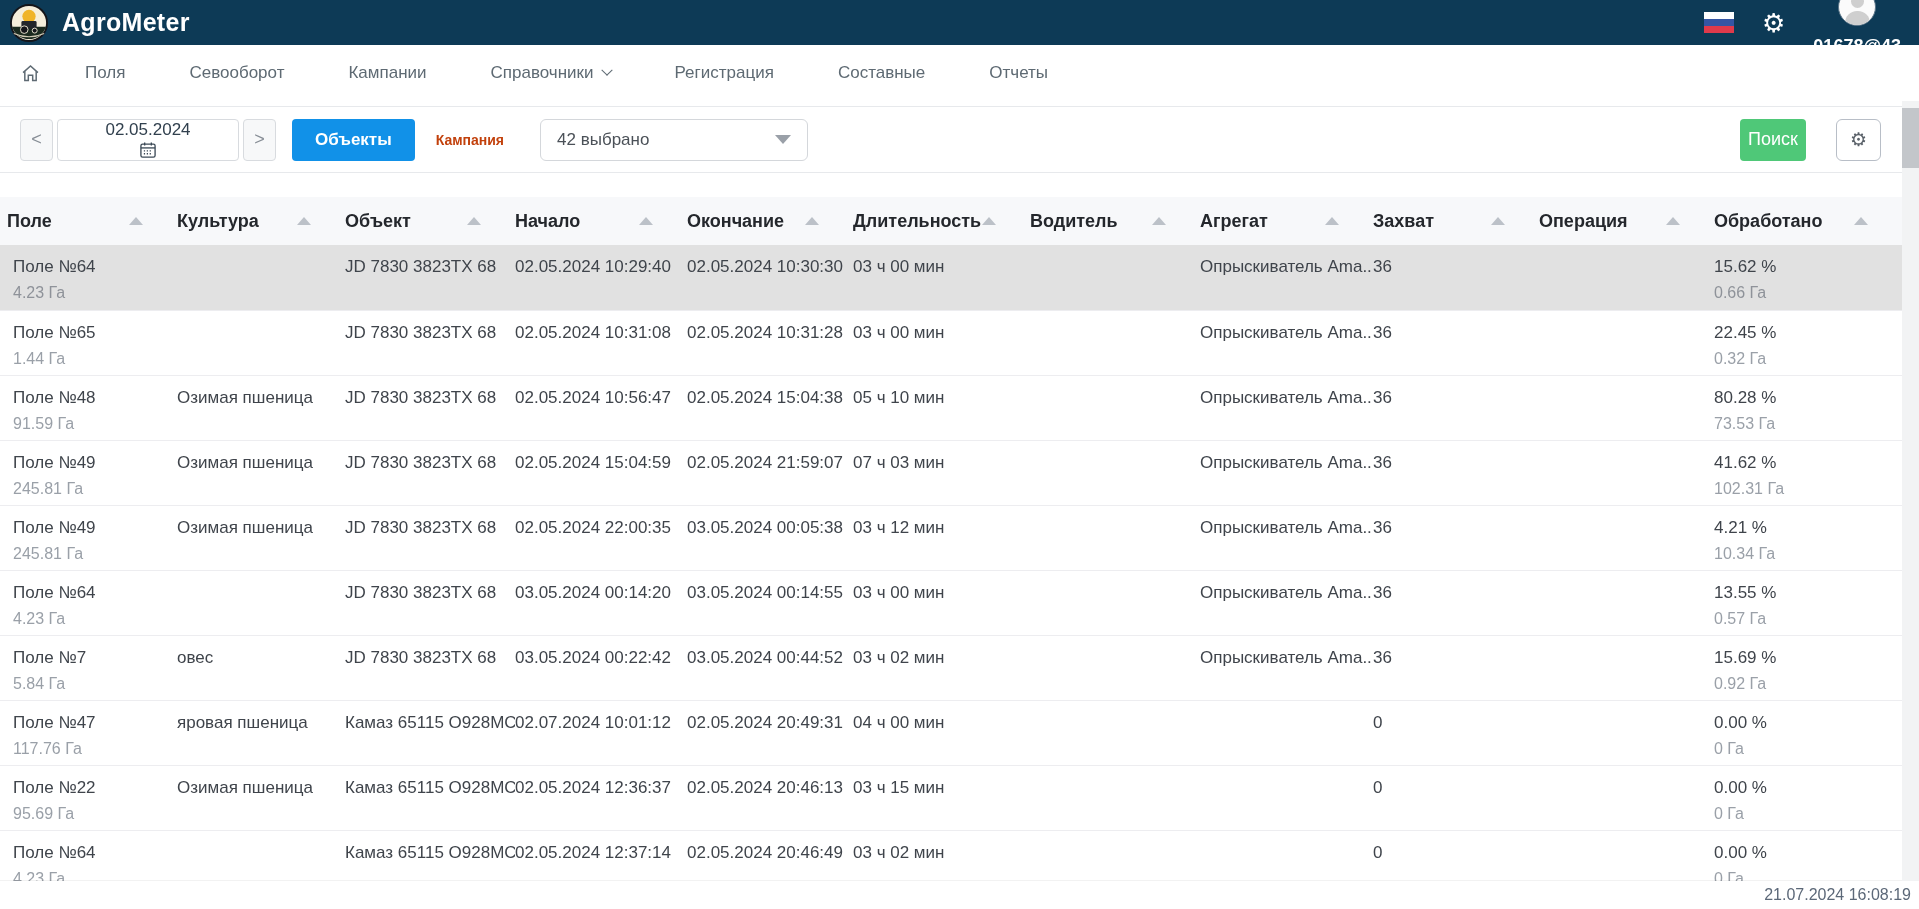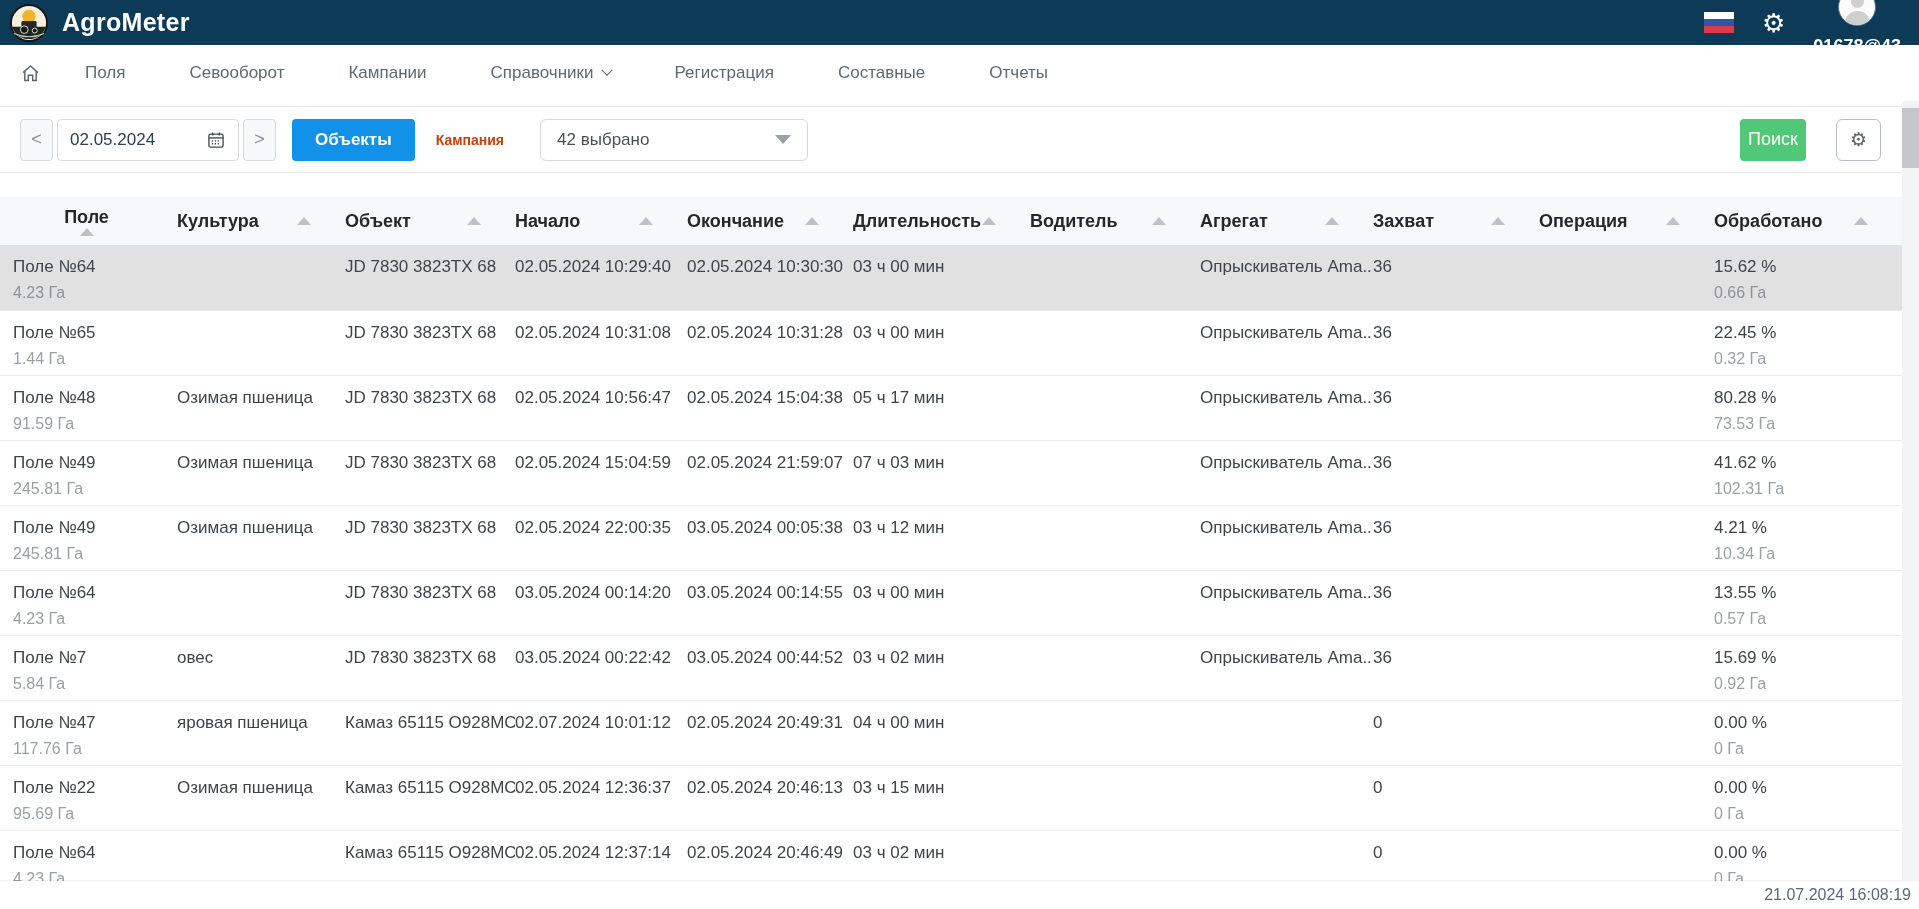--- a/index.html
+++ b/index.html
@@ -78,21 +78,21 @@
     width: 33px; height: 42px;
     background: #f7f8f9; border: 1px solid #d8dbdf; border-radius: 4px;
     color: #868d95; font-size: 18px;
     display: flex; align-items: center; justify-content: center;
     cursor: pointer;
   }
   .date-field {
     width: 182px; height: 42px; margin: 0 4px;
     border: 1px solid #d8dbdf; border-radius: 4px; background: #ffffff;
     display: flex; align-items: center; justify-content: space-between;
-    padding: 0 12px; color: #31404e; font-size: 17px; cursor: pointer;
+    padding: 0 12px; color: #31404e; font-size: 17px; cursor: pointer; flex-direction: column;
   }
   .btn-objects {
     margin-left: 16px; height: 42px; padding: 0 23px;
     background: var(--accent, #1191e8); border-radius: 4px;
     color: #ffffff; font-size: 17px; font-weight: bold;
     display: flex; align-items: center; cursor: pointer;
   }
   .btn-campaign {
     height: 42px; padding: 0 21px;
     color: #c2410c; font-size: 14px; font-weight: bold;
@@ -127,21 +127,21 @@
 
   
   .table-area { margin-top: 24px; height: 712px; overflow: hidden; }
   table { border-collapse: collapse; table-layout: fixed; width: 1902px; }
   thead th {
     background: #f7f8fa; height: 48px;
     font-size: 18px; font-weight: bold; color: #24272c;
     text-align: left; padding: 0; cursor: pointer;
   }
   .th-inner { display: flex; align-items: center; justify-content: space-between; padding-right: 34px; }
-  th:first-child .th-inner { padding-left: 30px; flex-direction: column; }
+  th:first-child .th-inner { padding-left: 7px; }
   .sort-icon {
     width: 0; height: 0;
     border-left: 7px solid transparent; border-right: 7px solid transparent;
     border-bottom: 8px solid #bcc1c8;
   }
   tbody tr { cursor: pointer; }
   tbody td {
     height: 65px; vertical-align: top;
     padding: 12px 8px 0 0;
     font-size: 17px; color: #3f444b;
@@ -437,21 +437,21 @@
           <td>
             <div>JD 7830 3823TX 68</div>
           </td>
           <td>
             <div>02.05.2024 10:56:47</div>
           </td>
           <td>
             <div>02.05.2024 15:04:38</div>
           </td>
           <td>
-            <div>05 ч 17 мин</div>
+            <div>05 ч 10 мин</div>
           </td>
           <td>
             <div></div>
           </td>
           <td>
             <div>Опрыскиватель Ama...</div>
           </td>
           <td>
             <div>36</div>
           </td>

